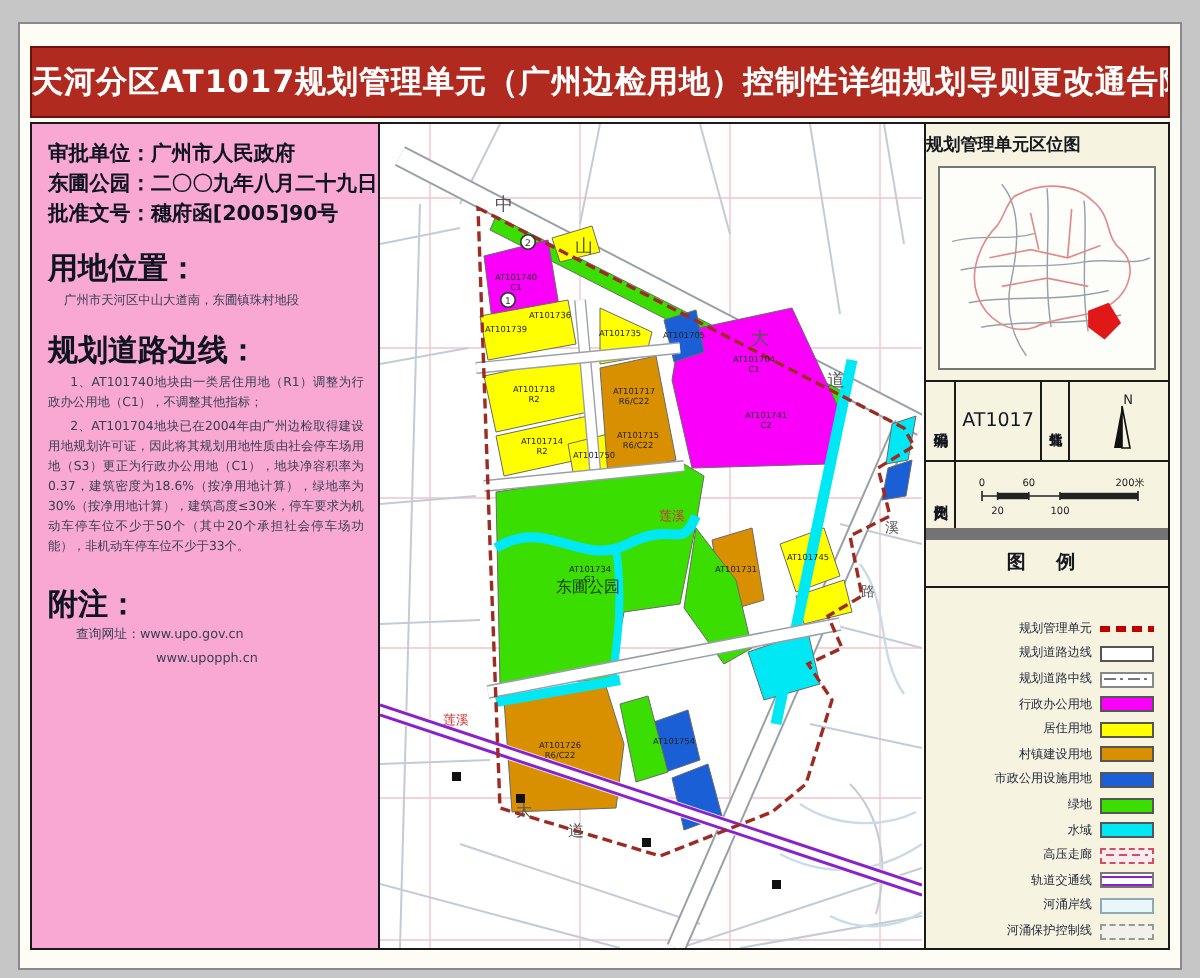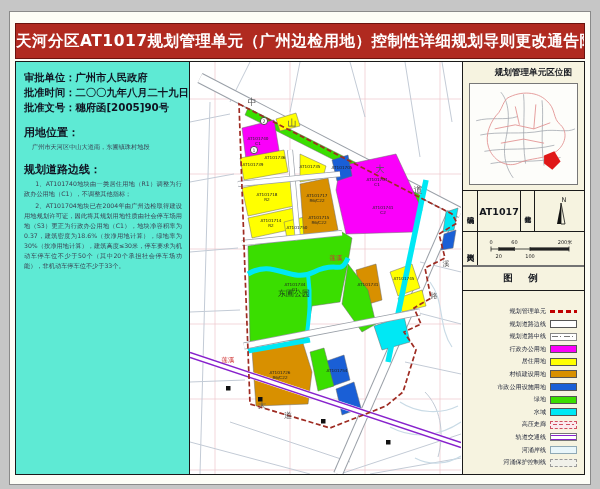--- a/index.html
+++ b/index.html
@@ -2,42 +2,42 @@
 <html><head>
 <meta charset="utf-8">
 <style>
   html,body{margin:0;padding:0;}
   body{font-family:"DejaVu Sans",sans-serif;}
   .stage{position:relative;width:600px;height:489px;background:#c6c6c6;overflow:hidden;}
   .page{position:absolute;left:9px;top:11px;right:9px;bottom:4px;background:#fdfdf6;border:1px solid #8a8a8a;padding:11px 5px 6px 5px;box-sizing:border-box;}
   .title-bar{background:#b02a20;border:1px solid #6b130e;color:#fff;font-weight:bold;font-size:15.5px;text-align:center;line-height:34px;height:36px;box-sizing:border-box;letter-spacing:.5px;white-space:nowrap;overflow:hidden;}
   .main{display:flex;height:414px;margin-top:2px;}
   
-  .lp{width:175px;box-sizing:border-box;border:1px solid #1a1a1a;background:#5eead4;padding:8px 7px 4px 8px;color:#23283a;flex:none;overflow:hidden;}
+  .lp{width:175px;box-sizing:border-box;border:1px solid #1a1a1a;background:#f9a8d4;padding:8px 7px 4px 8px;color:#23283a;flex:none;overflow:hidden;}
   .lp .hline{font-size:10.3px;font-weight:bold;color:#101422;line-height:1.45;white-space:nowrap;}
   .lp .sec{margin-top:10px;}
-  .lp .heading{font-size:11px;font-weight:bold;color:#101422;}
+  .lp .heading{font-size:15px;font-weight:bold;color:#101422;}
   .lp .small{font-size:6.2px;line-height:1.6;color:#3a4052;margin-top:2px;}
   .lp .para{font-size:6.2px;line-height:1.62;color:#3a4052;text-indent:1.8em;margin-top:2px;text-align:justify;}
   .lp .urls{font-size:6.4px;line-height:1.8;color:#3a4052;margin-left:14px;}
   .lp .urls .u2{margin-left:40px;}
   
   .mp{width:273px;box-sizing:border-box;border:1px solid #1a1a1a;border-left:none;background:#fff;flex:none;position:relative;}
   .mp svg{display:block;}
   
   .rp{flex:1;box-sizing:border-box;border:1px solid #1a1a1a;border-left:none;background:#f6f3e0;display:flex;flex-direction:column;}
-  .rp .sec-title{font-size:8.6px;font-weight:bold;text-align:right;padding:5px 12px 3px 0;color:#15181f;}
+  .rp .sec-title{font-size:8.6px;font-weight:bold;text-align:left;padding:5px 12px 3px 0;color:#15181f;}
   .rp .locmap{margin:1px 6px 5px 6px;border:1px solid #777;background:#fdfdfa;height:100px;}
   .rp .row2{display:grid;grid-template-columns:15px 43px 14px 1fr;border-top:1px solid #1a1a1a;height:40px;}
   .rp .row3{display:grid;grid-template-columns:15px 1fr;border-top:1px solid #1a1a1a;height:33px;}
   .rp .vcell{writing-mode:vertical-rl;text-orientation:upright;font-size:7.2px;font-weight:bold;display:flex;align-items:center;justify-content:center;border-right:1px solid #1a1a1a;letter-spacing:1px;color:#15181f;}
   .rp .cell{display:flex;align-items:center;justify-content:center;}
-  .rp .code-val{font-size:9.5px;font-weight:bold;border-right:1px solid #1a1a1a;color:#15181f;}
+  .rp .code-val{font-size:9.5px;font-weight:normal;border-right:1px solid #1a1a1a;color:#15181f;}
   .rp .north-label{writing-mode:vertical-rl;text-orientation:upright;font-size:6.4px;font-weight:bold;display:flex;align-items:center;justify-content:center;border-right:1px solid #1a1a1a;color:#15181f;}
-  .rp .legend-hd{border-top:2px solid #737373;border-bottom:1px solid #1a1a1a;font-size:9.5px;font-weight:bold;text-align:center;padding:5px 0;letter-spacing:6px;color:#15181f;}
+  .rp .legend-hd{border-top:6px solid #737373;border-bottom:1px solid #1a1a1a;font-size:9.5px;font-weight:bold;text-align:center;padding:5px 0;letter-spacing:6px;color:#15181f;}
   .rp .legend{flex:1;padding:16px 7px 4px 2px;display:flex;flex-direction:column;gap:3.6px;}
   .legend-row{display:flex;align-items:center;height:9px;}
   .legend-row .lab{flex:1;text-align:right;font-size:6.1px;color:#23283a;white-space:nowrap;padding-right:4px;}
   .sw{width:27px;height:8px;box-sizing:border-box;flex:none;display:flex;align-items:center;justify-content:center;}
   .sw-fill{border:1px solid #555;}
   .sw-unit .ln{width:100%;height:2.6px;background:repeating-linear-gradient(90deg,#c00000 0 5px,rgba(0,0,0,0) 5px 8px);}
   .sw-roadedge{border:1px solid #555;background:#fff;}
   .sw-roadcenter{border:1px solid #888;background:#fff;}
   .sw-roadcenter .ln{width:90%;height:1px;background:repeating-linear-gradient(90deg,#777 0 6px,rgba(0,0,0,0) 6px 8px,#777 8px 9.5px,rgba(0,0,0,0) 9.5px 12px);}
   .sw-hv{border:1px dashed #d05060;background:#fbebee;}
@@ -52,34 +52,41 @@
 
 <div class="stage">
   <div class="page">
 
     <div class="title-bar">天河分区AT1017规划管理单元（广州边检用地）控制性详细规划导则更改通告附图</div>
 
     <div class="main">
 
       <div class="lp">
         <div class="hline">审批单位：广州市人民政府</div>
-        <div class="hline">批准时间：二〇〇九年八月二十九日</div>
+        <div class="hline">东圃公园：二〇〇九年八月二十九日</div>
         <div class="hline">批准文号：穗府函[2005]90号</div>
 
         <div class="sec">
           <div class="heading">用地位置：</div>
           <div class="small" style="margin-left:8px;">广州市天河区中山大道南，东圃镇珠村地段</div>
         </div>
 
         <div class="sec">
           <div class="heading">规划道路边线：</div>
           <div class="para">1、AT101740地块由一类居住用地（R1）调整为行政办公用地（C1），不调整其他指标；</div>
           <div class="para">2、AT101704地块已在2004年由广州边检取得建设用地规划许可证，因此将其规划用地性质由社会停车场用地（S3）更正为行政办公用地（C1），地块净容积率为0.37，建筑密度为18.6%（按净用地计算），绿地率为30%（按净用地计算），建筑高度≤30米，停车要求为机动车停车位不少于50个（其中20个承担社会停车场功能），非机动车停车位不少于33个。</div>
         </div>
 
+        <div class="sec" style="margin-top:14px;">
+          <div class="heading">附注：</div>
+          <div class="urls">
+            <span>查询网址：</span><span>www.upo.gov.cn</span>
+            <div class="u2">www.upopph.cn</div>
+          </div>
+        </div>
       </div>
 
       <div class="mp">
         <svg width="271" height="412" viewBox="0 0 271 412">
           <rect x="0" y="0" width="271" height="412" fill="#ffffff"></rect>
 
           <g stroke="#eec6cb" stroke-width="0.7">
             <line x1="0" y1="37" x2="271" y2="37"></line>
               <line x1="0" y1="112" x2="271" y2="112"></line>
             <line x1="0" y1="187" x2="271" y2="187"></line>

